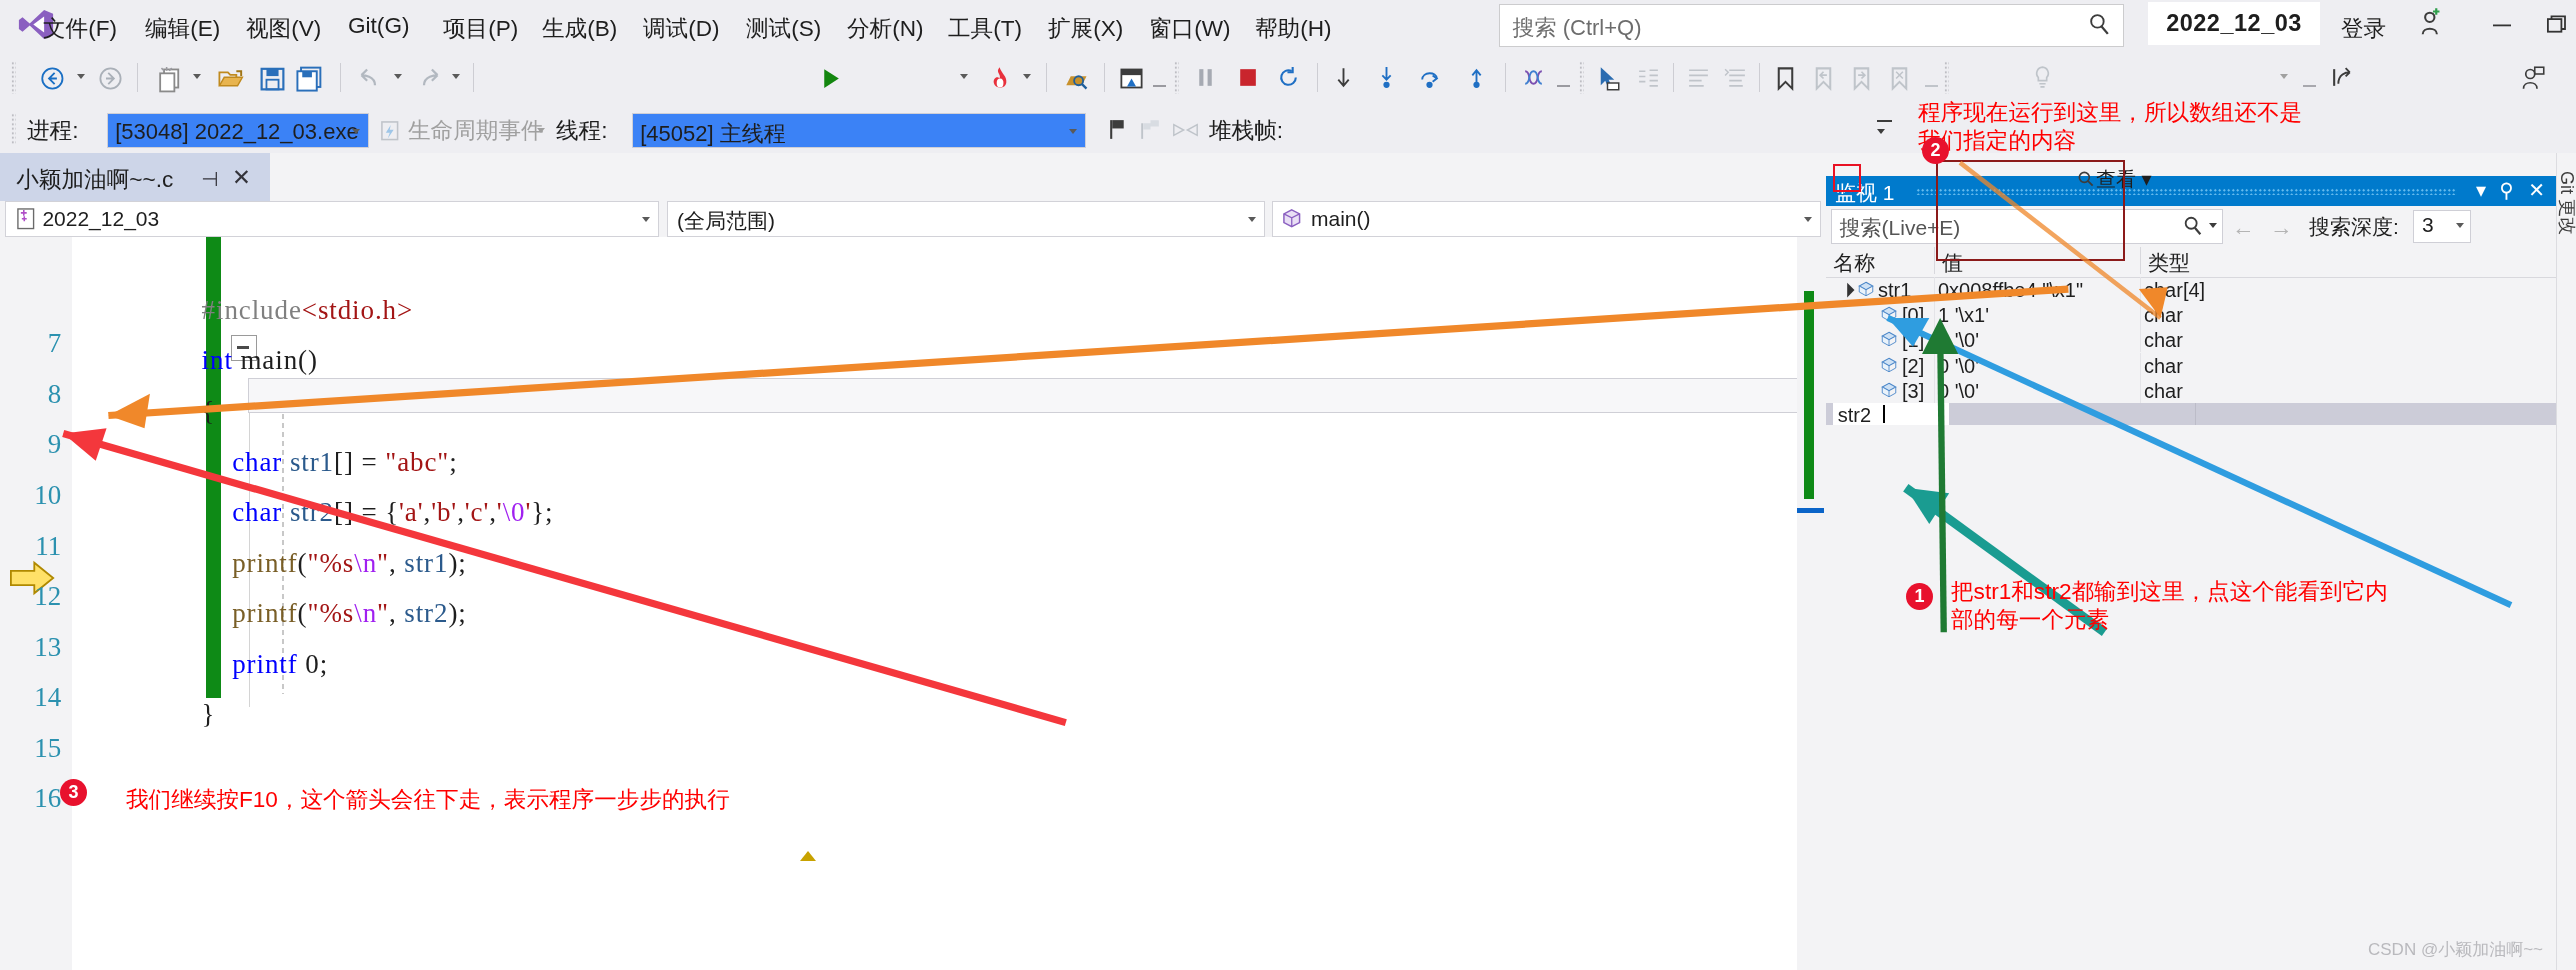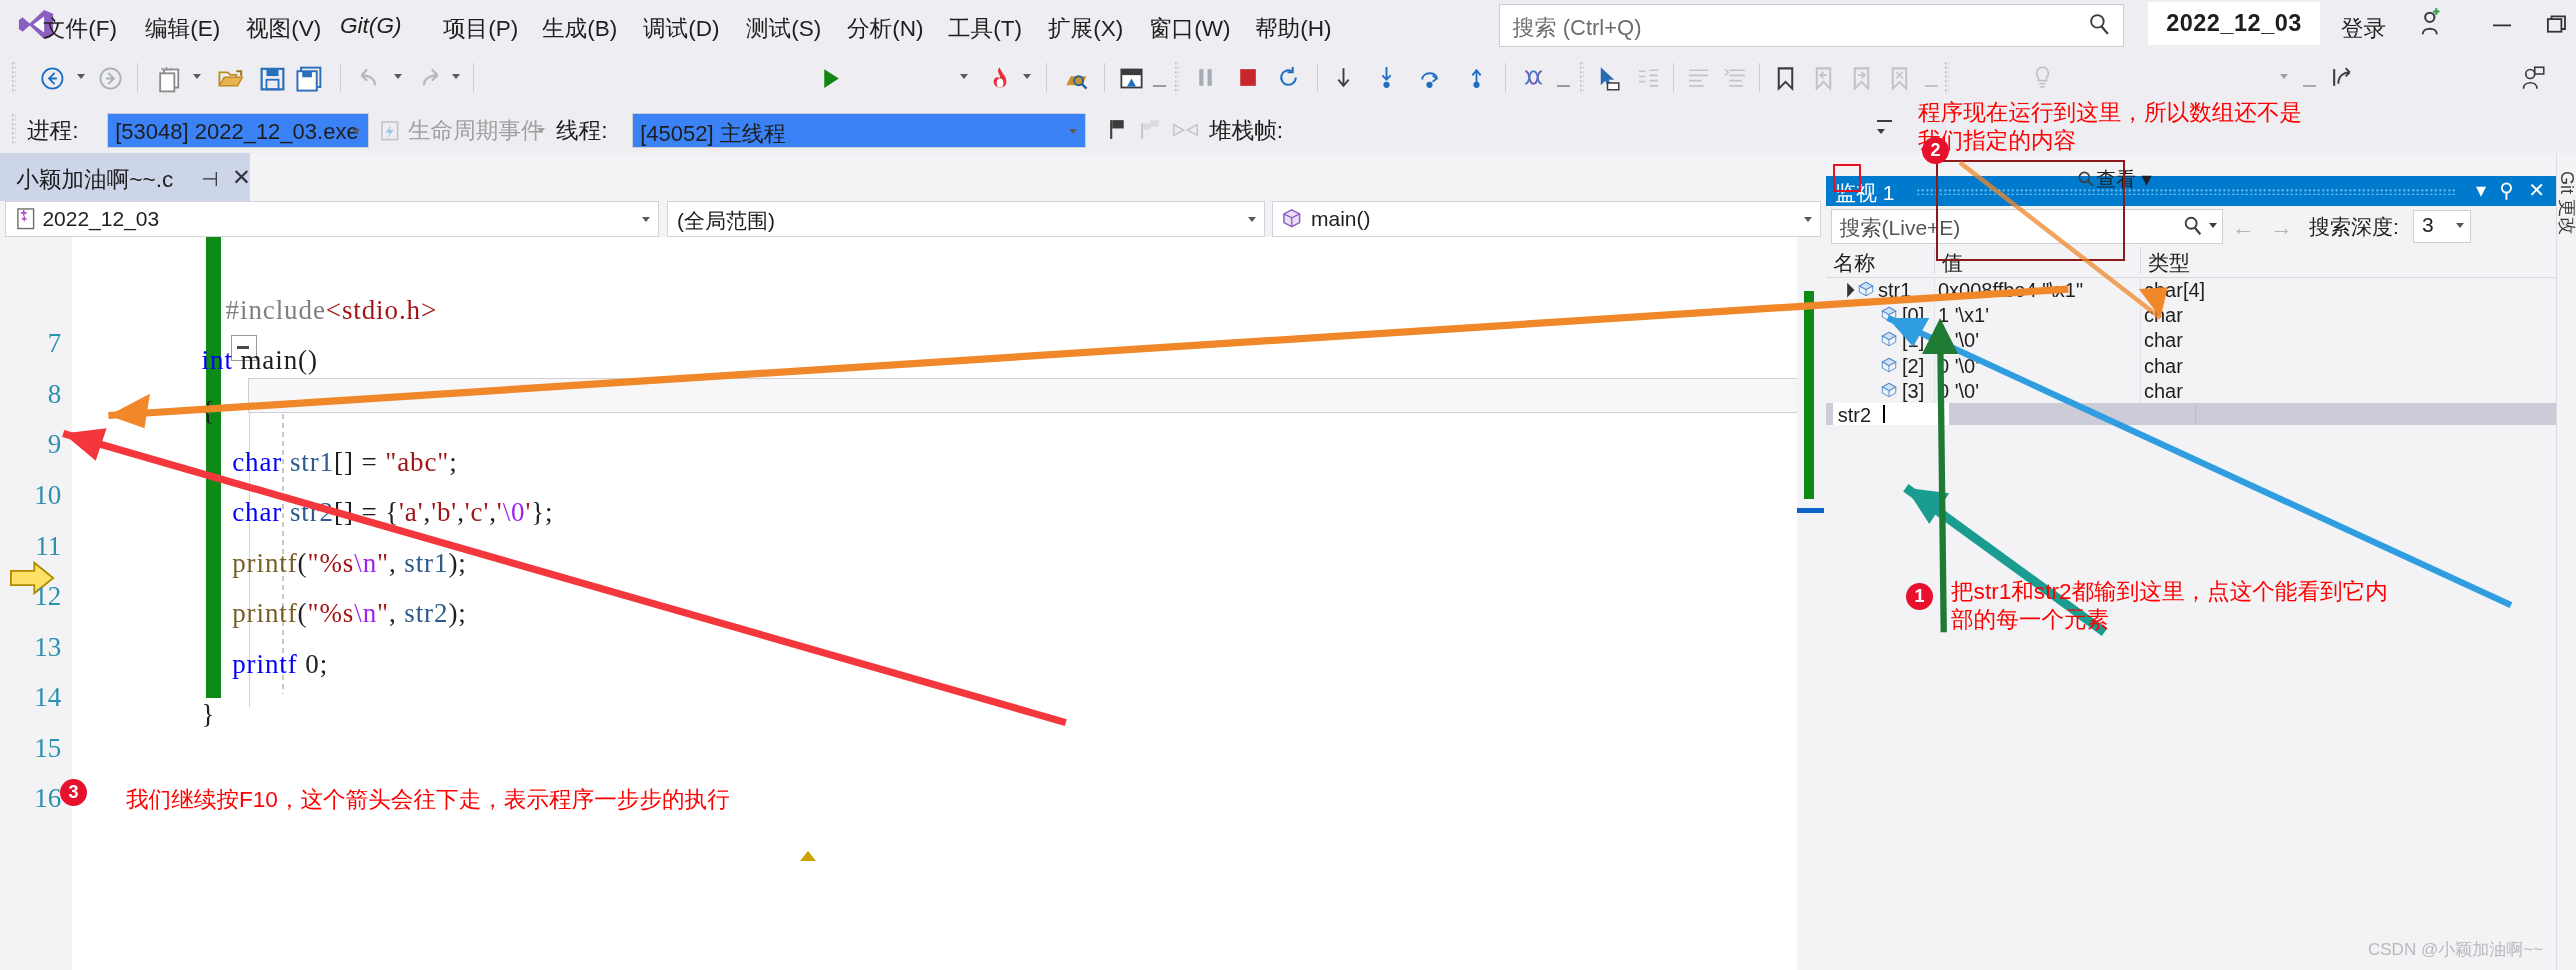--- a/index.html
+++ b/index.html
@@ -35,35 +35,35 @@
   #liveshare{left:2360px;top:61px;font-size:22.6px;color:#1e1e1e;white-space:nowrap;}
   
   #debugbar{left:0;top:104px;width:2576px;height:49px;background:#eeeef2;}
   .dbl{position:absolute;top:11px;font-size:22.6px;color:#1e1e1e;white-space:nowrap;}
   .dbfield{position:absolute;top:9px;height:33px;background:#3b82f6;border:0.9px solid #cfcfd6;}
   .dbfield .v{position:absolute;left:7.2px;top:4.5px;font-size:22px;color:#1e1e1e;white-space:nowrap;}
   .dbfield .ar{position:absolute;right:8.1px;top:14.5px;}
   
   #editor{left:0;top:153px;width:1826px;height:818px;background:#f3f3f5;}
   #tabstrip{position:absolute;left:0;top:0;width:1826px;height:48px;background:#f3f3f5;}
-  #tab-active{position:absolute;left:0;top:0;width:250px;height:48px;background:#cdd5e8;}
+  #tab-active{position:absolute;left:0;top:0;width:270px;height:48px;background:#cdd5e8;}
   #tab-active .t{position:absolute;left:16.3px;top:11px;font-size:22.6px;color:#1e1e1e;white-space:nowrap;}
   #tab-pin{position:absolute;left:201px;top:13.5px;font-size:20px;color:#33333a;}
   #tab-close{position:absolute;left:232px;top:11px;font-size:22.6px;color:#33333a;}
   #navbar{position:absolute;left:0;top:48px;width:1826px;height:36px;background:#f3f3f5;}
   .navdd{position:absolute;top:0;height:34px;background:#fff;border:0.9px solid #d2d2d8;}
   .navdd .v{position:absolute;left:9px;top:4.5px;font-size:21px;color:#1e1e1e;white-space:nowrap;}
   .navdd .ar{position:absolute;right:8.1px;top:14.5px;}
   #gutter{position:absolute;left:0;top:84px;width:72px;height:734px;background:#f3f3f5;}
   #code-area{position:absolute;left:72px;top:84px;width:1754px;height:734px;background:#fff;}
   .lineno{position:absolute;width:54px;text-align:right;font-size:27px;color:#2b91af;
           font-family:"Liberation Serif","DejaVu Serif",serif;}
   .codeline{position:absolute;left:0;font-size:27px;white-space:pre;
             font-family:"Liberation Serif","DejaVu Serif",serif;letter-spacing:0.9px;}
-  .k{color:#0000ff;} .pp{color:#808080;margin-left:24px;} .str{color:#a31515;} .fn{color:#795e26;}
+  .k{color:#0000ff;} .pp{color:#808080;} .str{color:#a31515;} .fn{color:#795e26;}
   .plain{color:#1e1e1e;} .esc{color:#a020f0;} .ty{color:#2b5a8c;} .ang{color:#a31515;}
   #greenbar{position:absolute;left:134px;top:0;width:15.4px;height:461px;background:#0e8a16;}
   #curline-box{position:absolute;left:176px;top:141px;width:1594px;height:33px;border:0.9px solid #cfcfd6;background:#f7f7f9;}
   .indentguide{position:absolute;width:0.9px;background:#d4d4d4;}
   .indentdash{position:absolute;width:1.8px;
         background-image:linear-gradient(#c8c8c8 55%,transparent 0);background-size:1.8px 9px;}
   #collapse-box{position:absolute;left:159px;top:98px;width:23.5px;height:23.5px;border:0.9px solid #9a9a9a;background:#fff;}
   #collapse-box:after{content:"";position:absolute;left:4.5px;top:10px;width:12.6px;height:2.7px;background:#4a4a4a;}
   #vscroll{position:absolute;right:0;top:84px;width:29px;height:734px;background:#f3f3f5;}
   #vscroll-green{position:absolute;left:7.2px;top:54px;width:10px;height:208px;background:#0e8a16;}
@@ -120,21 +120,21 @@
 
 <div id="titlebar" class="abs">
   <svg id="vs-logo" class="abs" viewBox="0 0 40 36">
     <path d="M29 2 L39 6 L39 30 L29 34 L13 19 L5 26 L1 23 L1 13 L5 10 L13 17 Z" fill="#8a5fc0"></path>
     <path d="M29 9 L29 27 L17 18 Z" fill="#fff"></path>
   </svg>
   <div id="menus">
       <div class="menu abs" style="left: 43px;">文件(F)</div>
       <div class="menu abs" style="left: 145px;">编辑(E)</div>
       <div class="menu abs" style="left: 246px;">视图(V)</div>
-      <div class="menu abs" style="left: 340px; font-style: italic;">Git(G)</div>
+      <div class="menu abs" style="left: 348px;">Git(G)</div>
       <div class="menu abs" style="left: 443px;">项目(P)</div>
       <div class="menu abs" style="left: 542px;">生成(B)</div>
       <div class="menu abs" style="left: 643px;">调试(D)</div>
       <div class="menu abs" style="left: 746px;">测试(S)</div>
       <div class="menu abs" style="left: 847px;">分析(N)</div>
       <div class="menu abs" style="left: 948px;">工具(T)</div>
       <div class="menu abs" style="left: 1048px;">扩展(X)</div>
       <div class="menu abs" style="left: 1149px;">窗口(W)</div>
       <div class="menu abs" style="left: 1255px;">帮助(H)</div>
     </div>

